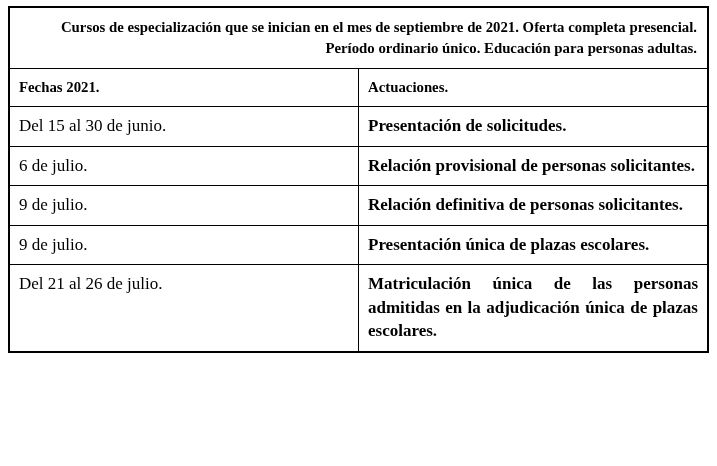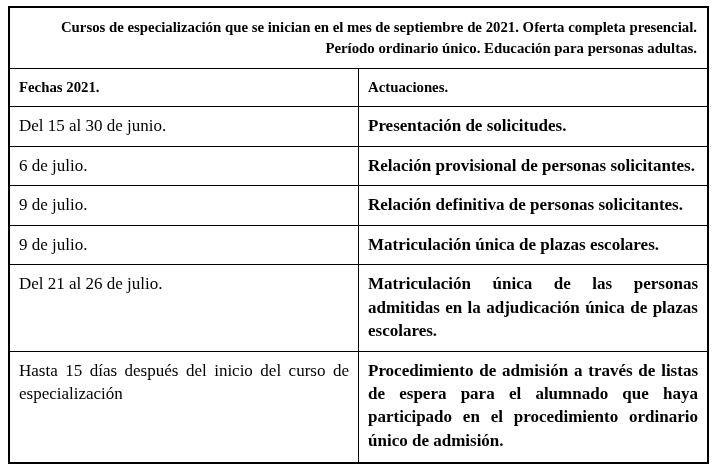--- a/index.html
+++ b/index.html
@@ -82,25 +82,21 @@
       <tr>
         <td class="col-dates">6 de julio.</td>
         <td class="col-actions">Relación provisional de personas solicitantes.</td>
       </tr>
       <tr>
         <td class="col-dates">9 de julio.</td>
         <td class="col-actions">Relación definitiva de personas solicitantes.</td>
       </tr>
       <tr>
         <td class="col-dates">9 de julio.</td>
-        <td class="col-actions">Matriculación única de plazas escolares.</td>
+        <td class="col-actions">Presentación única de plazas escolares.</td>
       </tr>
       <tr>
         <td class="col-dates">Del 21 al 26 de julio.</td>
         <td class="col-actions">Matriculación única de las personas admitidas en la adjudicación única de plazas escolares.</td>
-      </tr>
-      <tr class="tall-row">
-        <td class="col-dates">Hasta 15 días después del inicio del curso de especialización</td>
-        <td class="col-actions">Procedimiento de admisión a través de listas de espera para el alumnado que haya participado en el procedimiento ordinario único de admisión.</td>
       </tr>
     </tbody>
   </table>
 </div>
 
 </body></html>

